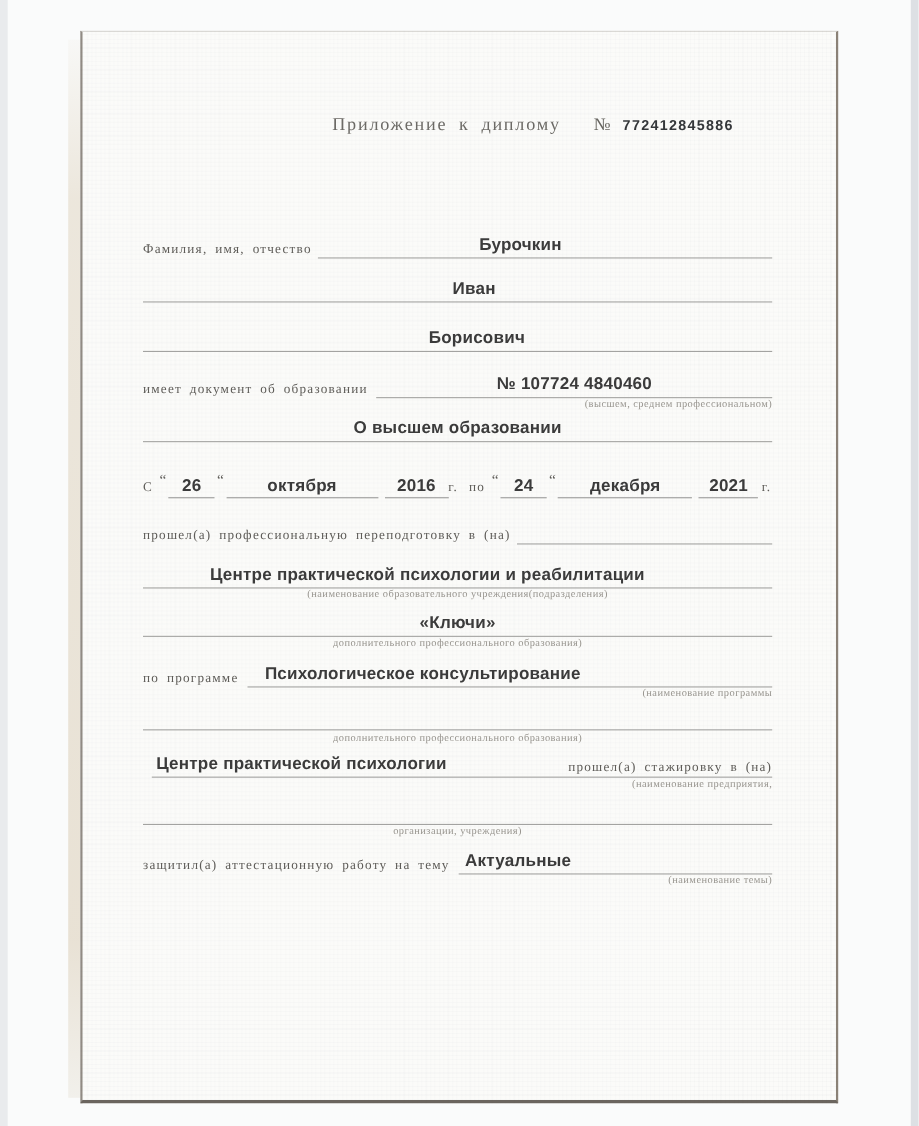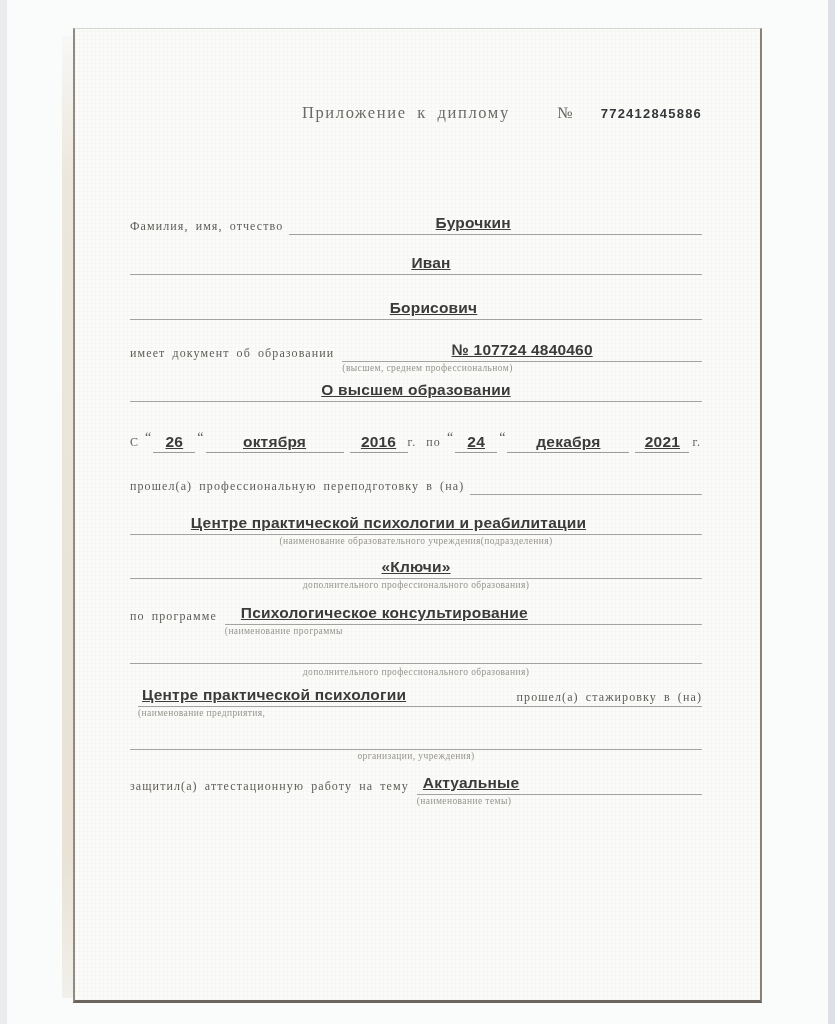--- a/index.html
+++ b/index.html
@@ -29,34 +29,34 @@
   }
   .row{position:absolute;left:55px;width:572px;}
   .lbl{
     font-family:"Liberation Serif","DejaVu Serif",serif;
     font-size:12px;color:#5e5c58;letter-spacing:1.1px;word-spacing:3px;
     line-height:18px;white-space:nowrap;
   }
   .fill{
     font-family:"Liberation Sans","DejaVu Sans",sans-serif;
     font-weight:bold;font-size:15.5px;color:#3b3b3b;letter-spacing:0.2px;
-    line-height:20px;white-space:nowrap;text-decoration:underline;
+    line-height:20px;white-space:nowrap;
   }
   .hint{
     font-family:"Liberation Serif","DejaVu Serif",serif;
     font-size:9.5px;color:#97948e;letter-spacing:0.4px;white-space:nowrap;
   }
   .fieldrow{display:flex;align-items:flex-end;}
   .linefill{flex:1;position:relative;border-bottom:1px solid #a3a3a1;align-self:stretch;}
   .linefill > .fill{position:absolute;left:0;right:0;bottom:0;padding-bottom:1px;text-align:center;}
-  .linefill > .hint{position:absolute;top:calc(100% + 2px);left:0;right:0;text-align:left;}
+  .linefill > .hint{position:absolute;top:calc(100% + 2px);left:0;right:0;text-align:right;}
   .valueline{position:absolute;left:55px;width:572px;border-bottom:1px solid #a3a3a1;}
   .valueline > .fill{position:absolute;left:0;right:0;bottom:0;padding-bottom:1px;text-align:center;}
   .valueline > .hint{position:absolute;top:calc(100% + 2px);left:0;right:0;text-align:center;}
-  .header-row{display:flex;align-items:baseline;justify-content:space-between;}
+  .header-row{display:flex;align-items:baseline;}
   .header-title{font-size:16.5px;color:#6c6a66;letter-spacing:1.6px;word-spacing:5px;}
   .header-no{font-size:16px;color:#66645f;margin-left:30px;}
   .header-number{
     font-family:"Liberation Sans","DejaVu Sans",sans-serif;font-weight:bold;
     font-size:13px;color:#34373a;letter-spacing:1.2px;margin-left:11px;
   }
   .daterow{display:flex;align-items:flex-end;}
   .daterow .u{
     border-bottom:1px solid #9b9b99;text-align:center;display:inline-block;
   }

